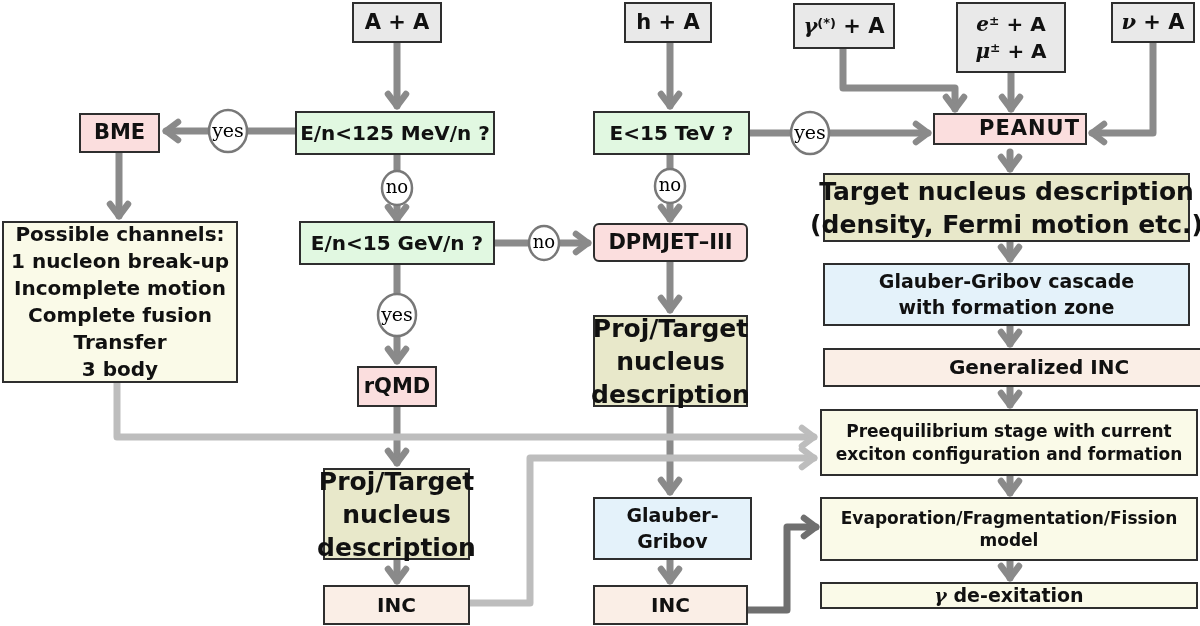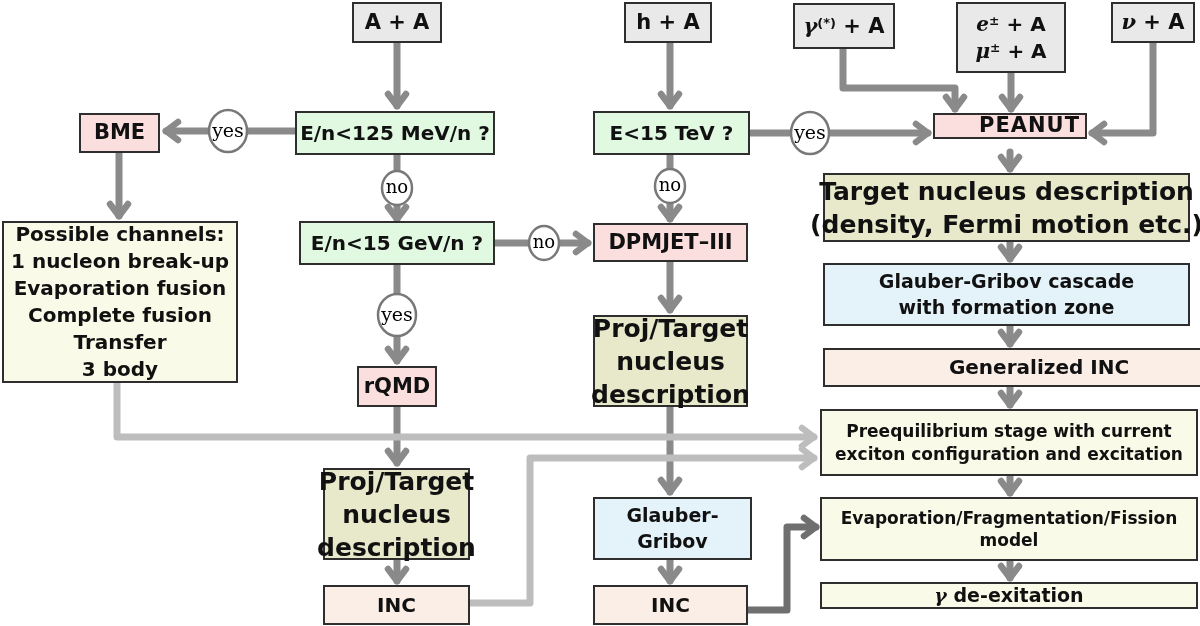--- a/index.html
+++ b/index.html
@@ -120,30 +120,30 @@
     </div>
     <div class="node decision" style="left: 593px; top: 111px; width: 157px; height: 44px;">
       <span>E&lt;15 TeV ?</span>
     </div>
     <div class="node model" style="left: 79px; top: 113px; width: 81px; height: 40px;">
       <span>BME</span>
     </div>
     <div class="node model" style="left: 357px; top: 366px; width: 80px; height: 41px;">
       <span>rQMD</span>
     </div>
-    <div class="node model" style="left: 593px; top: 223px; width: 155px; height: 39px;">
+    <div class="node model" style="left: 593px; top: 223px; width: 155px; height: 39px; border-radius: 6px;">
       <span>DPMJET–III</span>
     </div>
-    <div class="node model lsp" style="left: 933px; top: 113px; width: 154px; height: 26px; padding-left: 39px;">
+    <div class="node model lsp" style="left: 933px; top: 113px; width: 154px; height: 32px; padding-left: 39px;">
       <span>PEANUT</span>
     </div>
     <div class="node stage fs20" style="left: 2px; top: 221px; width: 236px; height: 162px;">
       <span>Possible channels:</span>
       <span>1 nucleon break-up</span>
-      <span>Evaporation fusion</span>
+      <span>Incomplete motion</span>
       <span>Complete fusion</span>
       <span>Transfer</span>
       <span>3 body</span>
     </div>
     <div class="node nucleus" style="left: 323px; top: 468px; width: 147px; height: 92px;">
       <span>Proj/Target</span>
       <span>nucleus</span>
       <span>description</span>
     </div>
     <div class="node nucleus" style="left: 593px; top: 315px; width: 155px; height: 92px;">
@@ -167,21 +167,21 @@
     </div>
     <div class="node glauber" style="left: 823px; top: 263px; width: 367px; height: 63px;">
       <span>Glauber-Gribov cascade</span>
       <span>with formation zone</span>
     </div>
     <div class="node inc" style="left: 823px; top: 348px; width: 432px; height: 39px;">
       <span>Generalized INC</span>
     </div>
     <div class="node stage fs17" style="left: 820px; top: 409px; width: 378px; height: 67px;">
       <span>Preequilibrium stage with current</span>
-      <span>exciton configuration and excitation</span>
+      <span>exciton configuration and formation</span>
     </div>
     <div class="node stage fs17" style="left: 820px; top: 497px; width: 378px; height: 64px;">
       <span>Evaporation/Fragmentation/Fission</span>
       <span>model</span>
     </div>
     <div class="node stage" style="left: 820px; top: 582px; width: 378px; height: 27px;">
       <span><i class="mv">γ</i> de-exitation</span>
     </div>
     <span class="clabel" style="left: 228px; top: 131px; font-size: 19px;">yes</span>
     <span class="clabel" style="left: 397px; top: 188px; font-size: 18px;">no</span>

